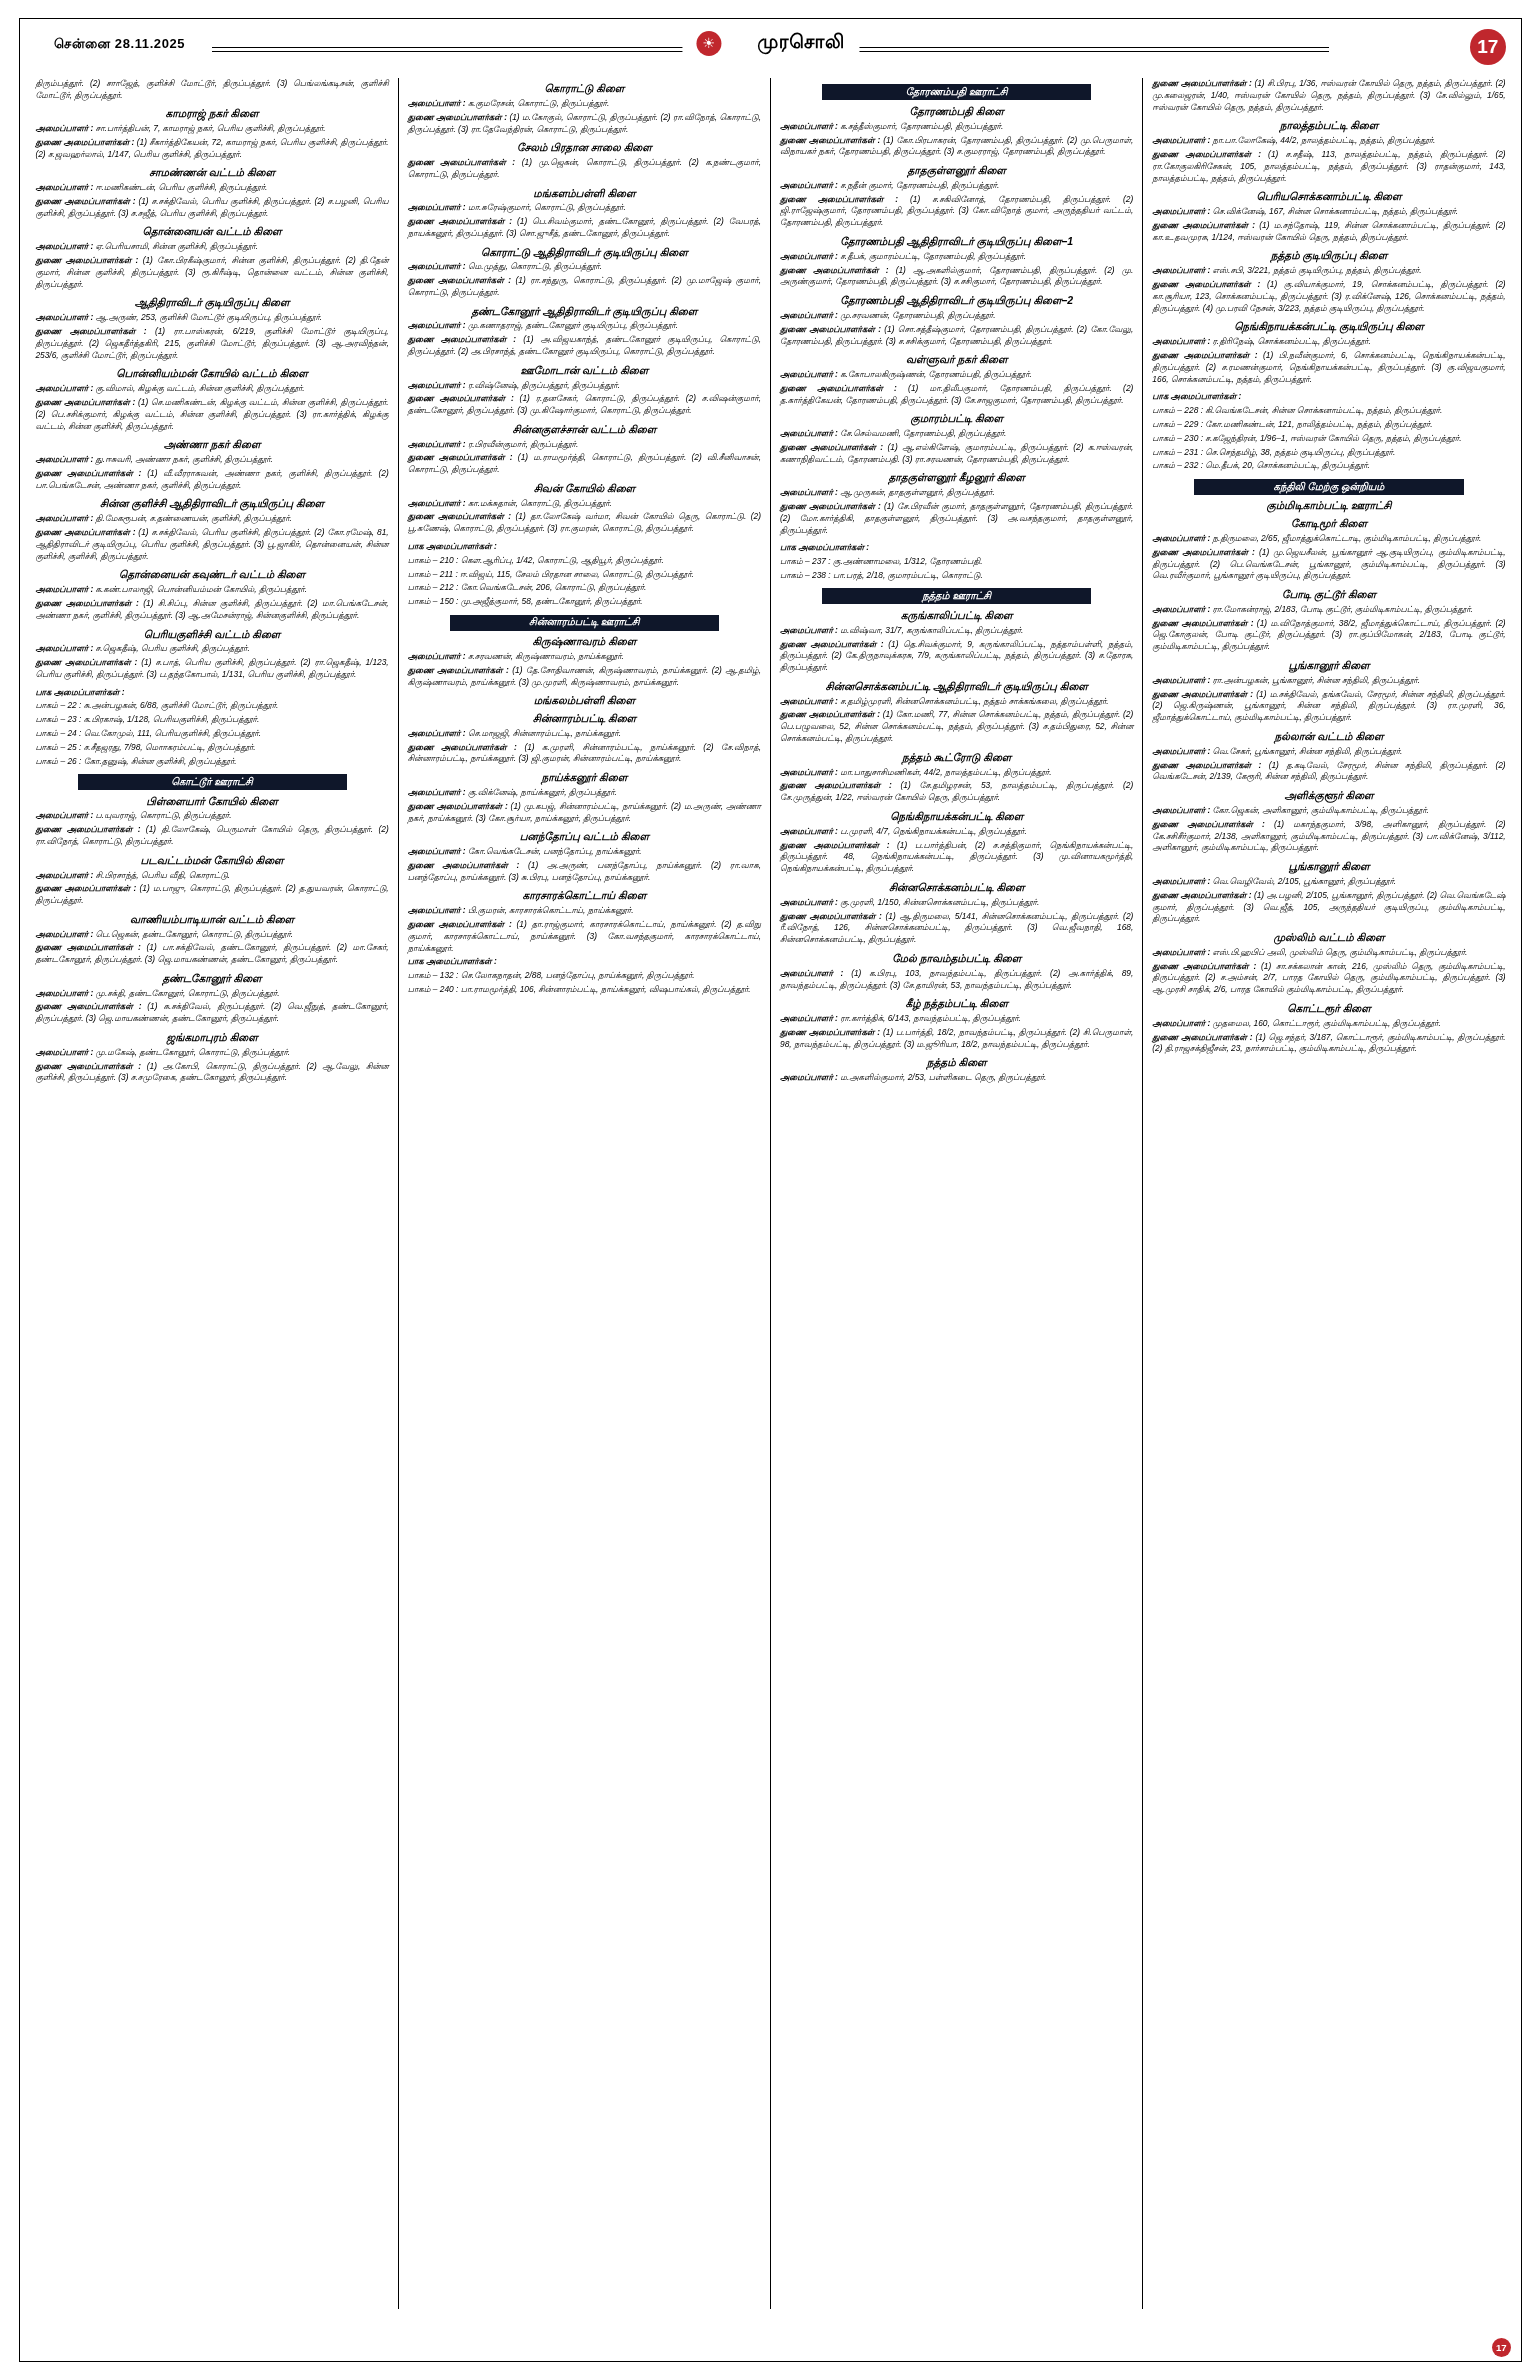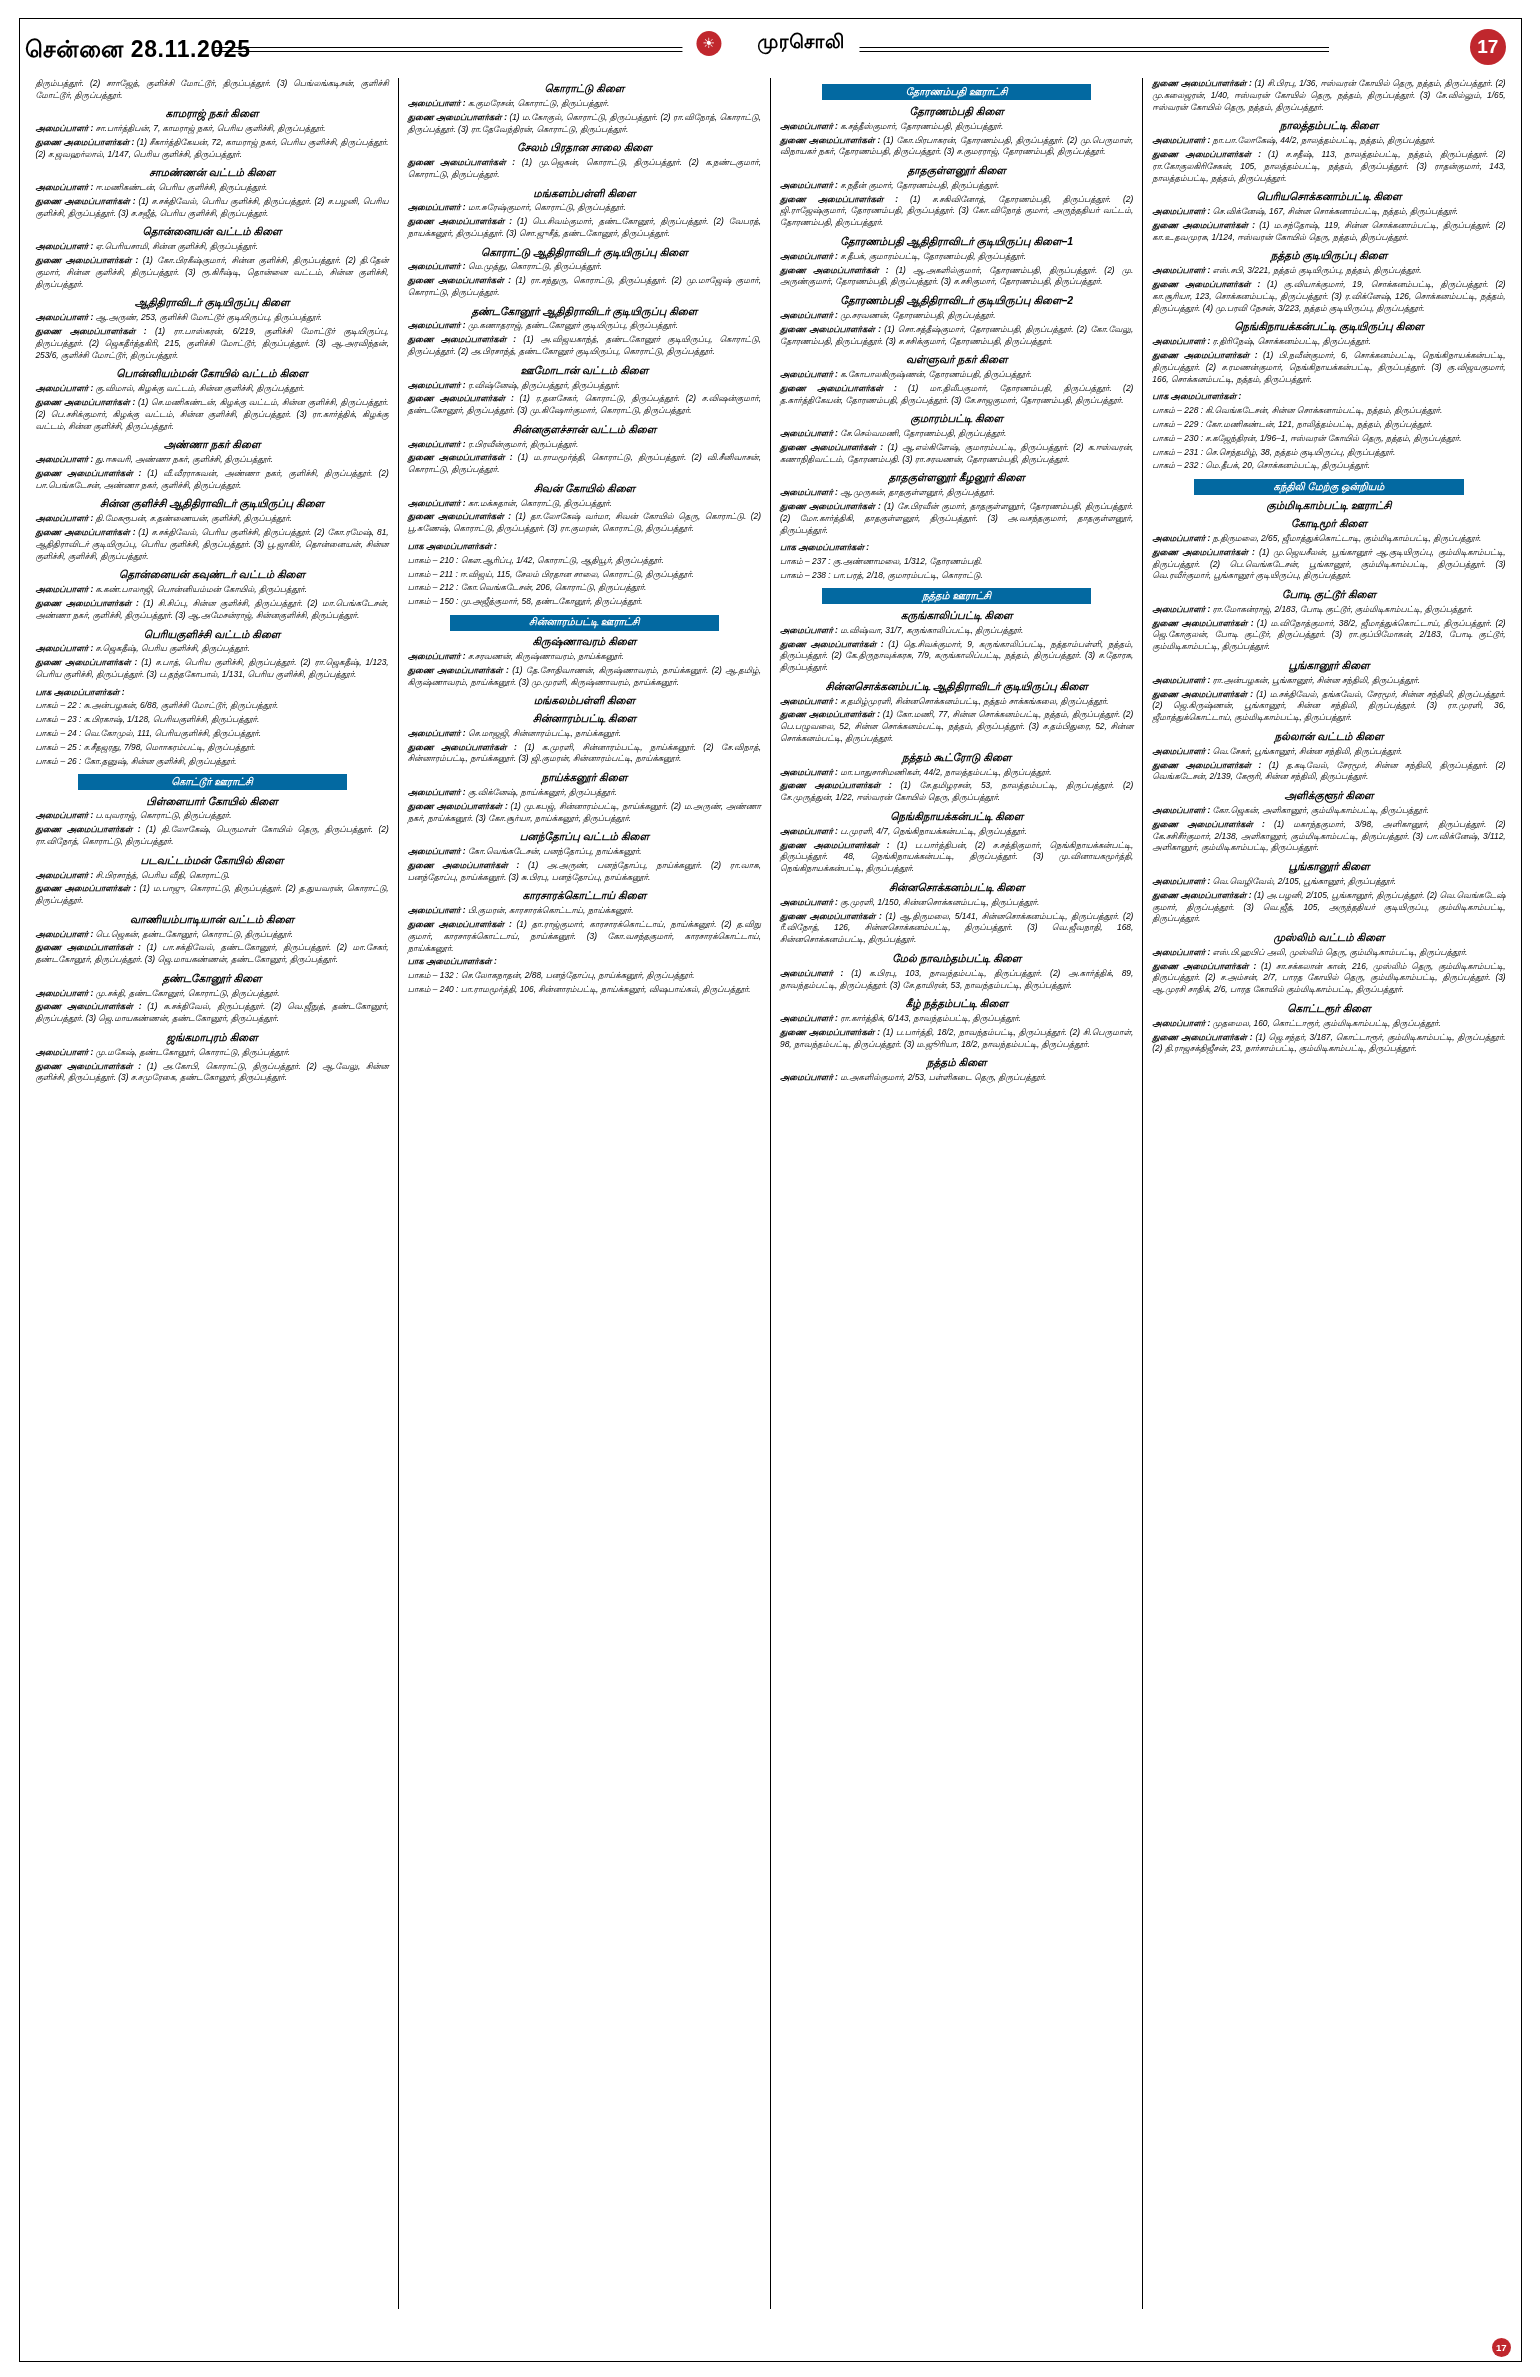--- a/index.html
+++ b/index.html
@@ -10,21 +10,21 @@
   }
   .page-inner{
     border:1.9px solid #000;width:100%;height:100%;box-sizing:border-box;
     position:relative;padding:0;
   }
   
   .masthead{
     height:55px;position:relative;border-bottom:0;
   }
   .mast-date{
-    position:absolute;left:5px;top:16.6px;font-size:23px;font-weight:bold;
+    position:absolute;left:34px;top:16.6px;font-size:13px;font-weight:bold;
     letter-spacing:0.6px;
     text-align:center;
   }
   .mast-rule{
     position:absolute;left:192px;right:192px;top:28px;height:0;
     border-top:1.3px solid #000;border-bottom:1.3px solid #000;height:3.2px;
   }
   .mast-logo{
     position:absolute;left:50%;top:11.5px;transform:translateX(-50%);
     background:#fff;padding:0 14px;display:flex;align-items:center;gap:7.7px;
@@ -46,21 +46,21 @@
   .col{
     flex:1;padding:0 9px;box-sizing:border-box;position:relative;
   }
   .col + .col{border-left:1.3px solid #000;}
   .blk{margin-bottom:5.7px;}
   .hd{
     text-align:center;font-weight:bold;font-size:10.5px;margin:4.5px 0 2.6px 0;
     line-height:1.25;
   }
   .hd.bar{
-    background:#0369a1;color:#fff;display:block;padding:1.9px 3.8px;font-size:10px;
+    background:#0f172a;color:#fff;display:block;padding:1.9px 3.8px;font-size:10px;
     margin:6.4px auto 3.2px auto;width:74%;
   }
   .ln{
     font-size:8.4px;line-height:1.42;text-align:justify;margin:0 0 1.9px 0;
     word-break:break-word;
   }
   .ln b{font-weight:bold;}
   .page-foot{
     position:absolute;right:10.2px;bottom:3.8px;width:19px;height:19px;border-radius:50%;
     background:#c0272d;color:#fff;font-size:9.6px;font-weight:bold;

